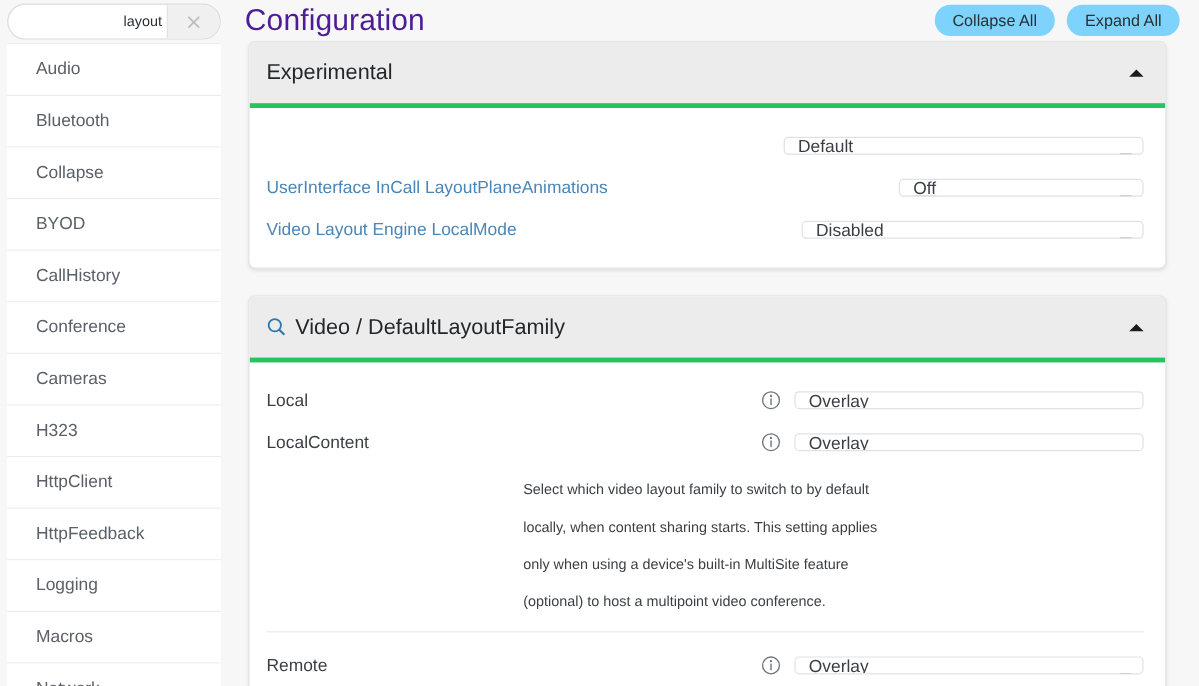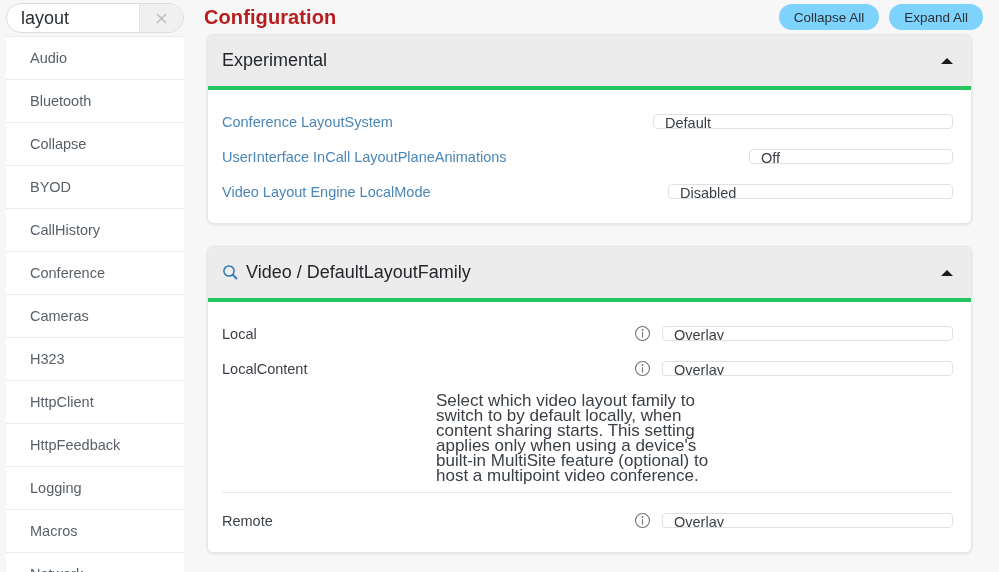--- a/index.html
+++ b/index.html
@@ -41,24 +41,25 @@
     border: 1px solid #dcdcdc;
     border-radius: 15px;
     overflow: hidden;
   }
   .search-input {
     flex: 1 1 auto;
     border: none;
     outline: none;
     background: transparent;
     font-family: "Liberation Sans", sans-serif;
-    font-size: 18px;
+    font-size: 12px;
     color: #2b2f33;
     padding: 0 4px 0 14px;
     min-width: 0;
+    text-align: right;
   }
   .search-clear {
     flex: 0 0 44px;
     display: flex;
     align-items: center;
     justify-content: center;
     background: #f0f0f0;
     border-left: 1px solid #e4e4e4;
     cursor: pointer;
   }
@@ -94,23 +95,23 @@
 
   .topbar {
     height: 34px;
     display: flex;
     align-items: center;
     padding: 0 16px 0 14px;
     background: #f7f7f7;
     position: relative;
   }
   .page-title {
-    font-size: 20px;
-    color: #b91c1c;
-    font-weight: bold;
+    font-size: 25px;
+    color: #4c1d95;
+    font-weight: normal;
     letter-spacing: .1px;
     flex: 1 1 auto;
   }
   .pill {
     height: 26px;
     padding: 0 15px;
     border: none;
     border-radius: 13px;
     background: #7dd3fc;
     color: #2c3034;
@@ -206,22 +207,22 @@
       calc(100% - 9px) 12.5px;
     background-size: 5px 5px, 5px 5px;
     background-repeat: no-repeat;
   }
   .select.w300 { flex: 0 0 300px; }
   .select.w204 { flex: 0 0 204px; text-decoration: underline; }
   .select.w285 { flex: 0 0 285px; }
   .select.w291 { flex: 0 0 291px; }
 
   .helptext {
-    font-size: 17px;
-    line-height: 15px;
+    font-size: 12px;
+    line-height: 31px;
     color: #3a3f45;
     margin: 7px 0 9px 214px;
     width: 300px;
   }
   .divider {
     height: 1px;
     background: #e9e9e9;
     margin: 4px 0 0 0;
   }
   .row.spaced { margin-top: 10px; }
@@ -299,21 +300,20 @@
     <div class="scroll-area" id="sections-area">
         <div class="card">
           <div class="card-head">
             <div class="card-head-title">
               <span>Experimental</span>
             </div>
             <div class="caret"></div>
           </div>
           <div class="card-body">
             <div class="row">
-              <div class="row-label link">Conference LayoutSystem</div>
               <div class="spacer"></div>
               <select class="select w300"><option>Default</option></select>
             </div>
             <div class="row">
               <div class="row-label link">UserInterface InCall LayoutPlaneAnimations</div>
               <div class="spacer"></div>
               <select class="select w204"><option>Off</option></select>
             </div>
             <div class="row">
               <div class="row-label link">Video Layout Engine LocalMode</div>

